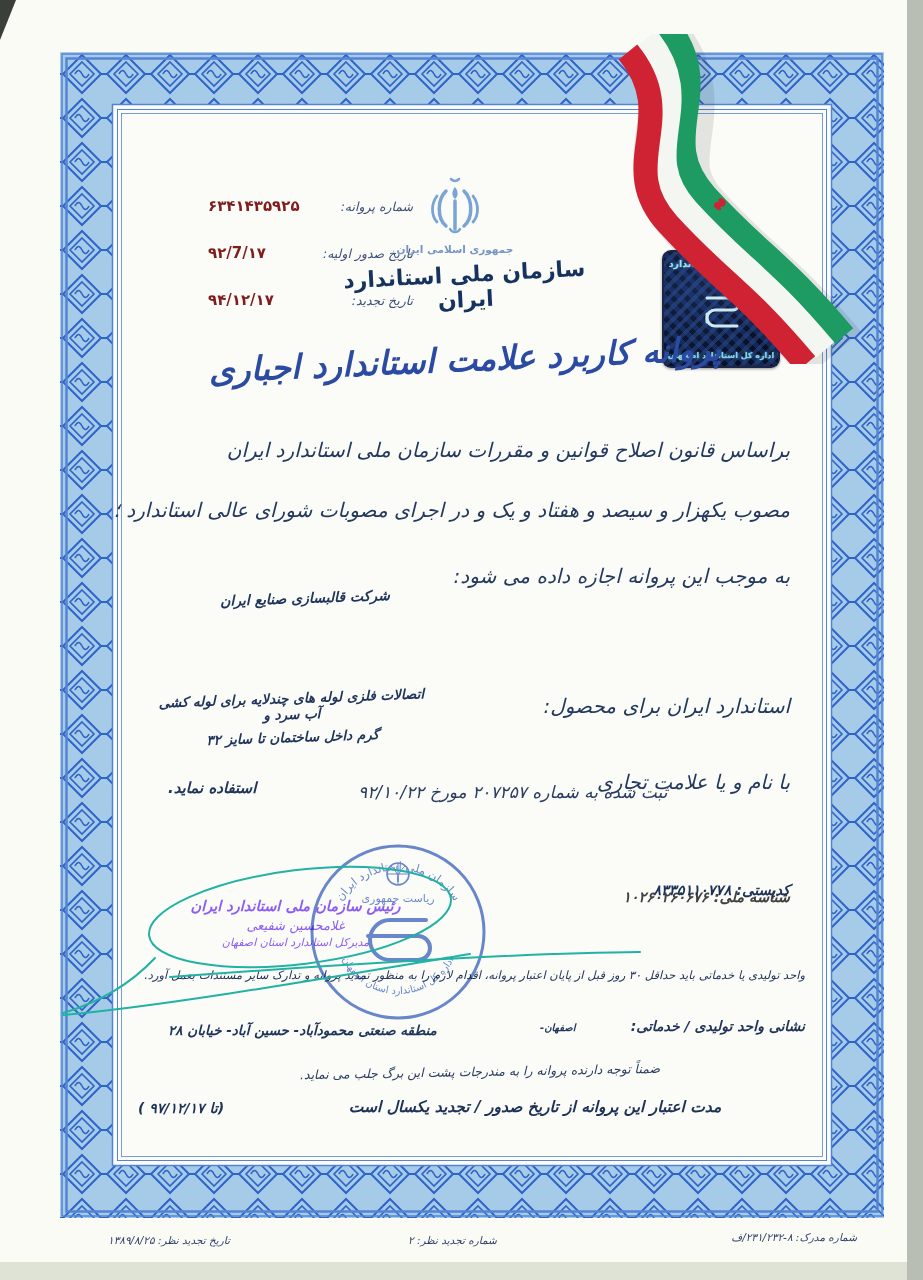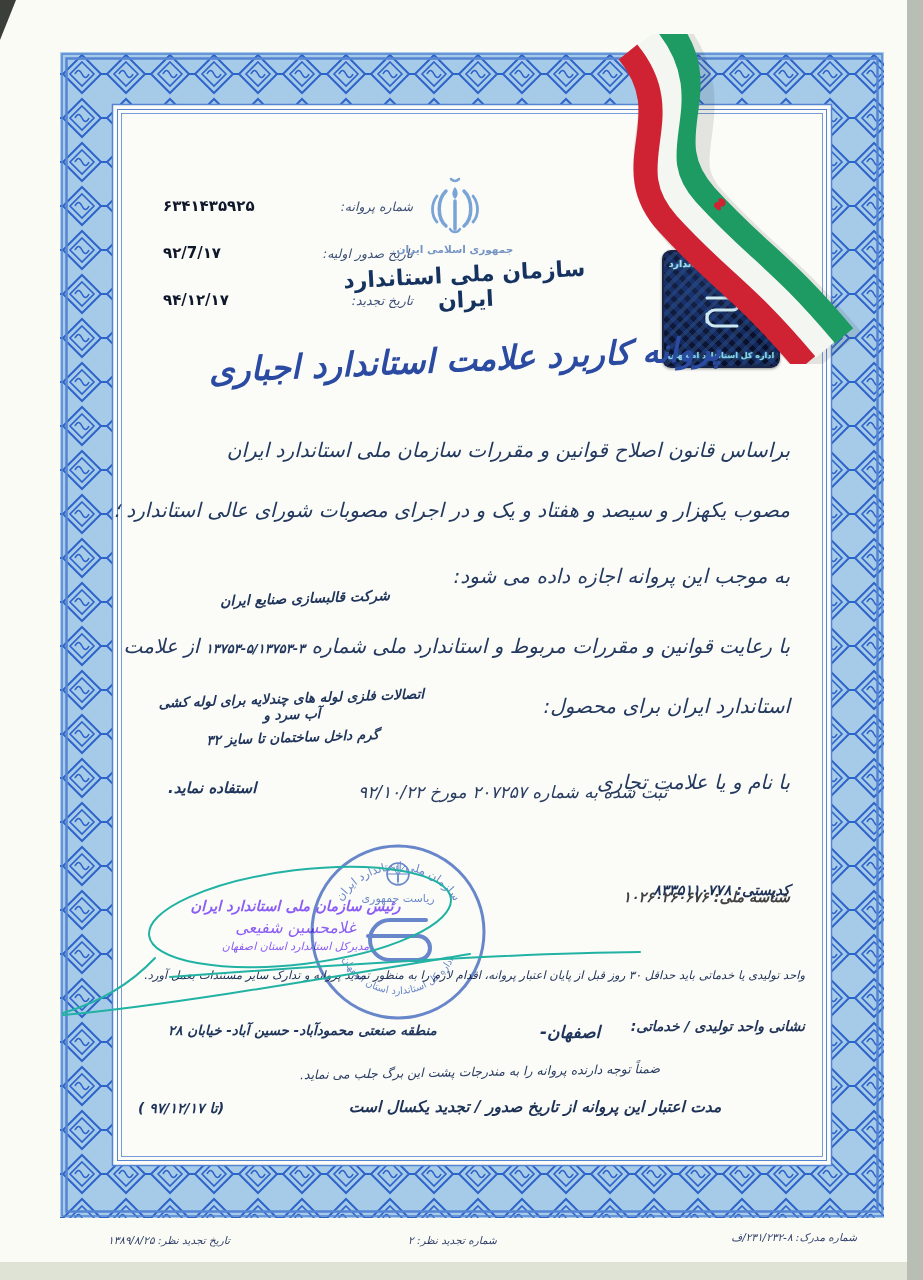--- a/index.html
+++ b/index.html
@@ -10,41 +10,41 @@
   .scan-edge-bottom{position:absolute;left:0;bottom:0;width:907px;height:18px;background:#dfe3d6;}
   .scan-corner-tl{position:absolute;left:0;top:0;width:16px;height:40px;background:#3a3f3a;
                   clip-path:polygon(0 0,100% 0,0 100%);}
   .frame-svg{position:absolute;left:60px;top:52px;}
   .abs{position:absolute;}
   .fa{direction:rtl;color:#243a63;}
   .hand{font-style:italic;}
   .num{direction:ltr;unicode-bidi:isolate;}
   .meta-row{position:absolute;display:flex;flex-direction:row;align-items:baseline;direction:rtl;width:250px;}
   .meta-label{font-size:12.5px;color:#3d4f76;font-style:italic;white-space:nowrap;}
-  .meta-value{font-size:15px;font-weight:bold;color:#0f172a;margin-right:auto;white-space:nowrap;letter-spacing:1px;}
+  .meta-value{font-size:15px;font-weight:bold;color:#7f1d1d;margin-right:auto;white-space:nowrap;letter-spacing:1px;margin-left:45px;}
   .country{font-size:10.5px;font-weight:bold;color:#7795c4;text-align:center;}
   .orgname{font-size:22px;font-weight:bold;color:#16335f;text-align:center;transform:rotate(-3deg);}
   .cert-title{font-size:33px;font-weight:bold;color:#2b4aa2;text-align:center;transform:rotate(-2.5deg);
               letter-spacing:-1px;}
   .body-line{font-size:20px;color:#24395f;white-space:nowrap;}
   .small-bold{font-weight:bold;color:#20355c;}
   .hologram{position:absolute;left:662px;top:250px;width:118px;height:118px;border-radius:9px;
             background:
               repeating-linear-gradient(45deg, rgba(30,70,150,.45) 0 5px, rgba(0,0,0,0) 5px 10px),
               repeating-linear-gradient(-45deg, rgba(90,140,210,.25) 0 4px, rgba(0,0,0,0) 4px 9px),
               radial-gradient(circle at 30% 30%, #16254d 0%, #090f28 70%);
             box-shadow:0 0 0 2px #1a2547 inset, 0 1px 3px rgba(0,0,0,.4);
             display:flex;flex-direction:column;align-items:center;justify-content:space-between;
             padding:8px 4px;box-sizing:border-box;}
   .holo-text{color:#a8dcef;font-size:9.5px;font-weight:bold;text-align:center;direction:rtl;
              text-shadow:0 0 2px #4ec3e0;white-space:nowrap;}
   .holo-text.bottom{font-size:8px;color:#8fd2e8;}
   .sig-block{position:absolute;left:168px;top:898px;width:255px;text-align:center;color:#8b5cf6;direction:rtl;}
   .sig-line1{font-size:14.5px;font-weight:bold;font-style:italic;white-space:nowrap;}
-  .sig-name{font-size:16px;font-style:italic;margin-top:4px;}
+  .sig-name{font-size:13px;font-style:italic;margin-top:4px;}
   .sig-line3{font-size:11px;font-style:italic;margin-top:3px;}
   .footer-item{font-size:10.5px;color:#33406b;font-style:italic;white-space:nowrap;}
 </style>
 </head>
 <body>
 
 <div class="stage">
   <div class="paper"></div>
   <div class="scan-edge-right"></div>
   <div class="scan-edge-bottom"></div>
@@ -123,25 +123,20 @@
   </svg>
 
   <div class="abs cert-title fa hand" style="left:120px;top:340px;width:690px;">پروانه کاربرد علامت استاندارد اجباری</div>
 
   <div class="abs body-line fa hand" style="right:133px;top:438px;">براساس قانون اصلاح قوانین و مقررات سازمان ملی استاندارد ایران</div>
   <div class="abs body-line fa hand" style="right:133px;top:564px;">به موجب این پروانه اجازه داده می شود:</div>
 
   <div class="abs body-line fa hand" style="right:133px;top:498px;">مصوب یکهزار و سیصد و هفتاد و یک و در اجرای مصوبات شورای عالی استاندارد ؛</div>
   <div class="abs fa hand small-bold" style="left:220px;top:590px;font-size:14px;transform:rotate(-2deg);">شرکت قالبسازی صنایع ایران</div>
 
-  <div class="abs body-line fa hand" style="right:133px;top:634px;">
-    <span>با رعایت قوانین و مقررات مربوط و استاندارد ملی شماره</span>
-    <span class="num small-bold" style="font-size:13px;">۱۳۷۵۳-۵/۱۳۷۵۳-۳</span>
-    <span>از علامت</span>
-  </div>
 
   <div class="abs body-line fa hand" style="right:133px;top:694px;">استاندارد ایران برای محصول:</div>
   <div class="abs fa hand small-bold" style="left:158px;top:690px;width:268px;text-align:center;font-size:13.5px;transform:rotate(-2deg);">
     <div>اتصالات فلزی لوله های چندلایه برای لوله کشی آب سرد و</div>
     <div style="margin-top:7px;">گرم داخل ساختمان تا سایز ۳۲</div>
   </div>
 
   <div class="abs body-line fa hand" style="right:133px;top:770px;font-style:italic;">با نام و یا علامت تجاری</div>
   <div class="abs fa hand" style="left:358px;top:782px;font-size:17px;color:#2a3c61;">ثبت شده به شماره ۲۰۷۲۵۷ مورخ ۹۲/۱۰/۲۲</div>
   <div class="abs fa hand small-bold" style="left:168px;top:779px;font-size:15px;">استفاده نماید.</div>
@@ -186,21 +181,21 @@
       <ellipse cx="245" cy="62" rx="152" ry="47" transform="rotate(-7 245 62)"></ellipse>
       <path d="M100,103 C70,135 35,150 8,158"></path>
       <path d="M115,122 C250,112 450,98 585,97"></path>
       <path d="M8,160 C120,150 300,118 415,99"></path>
     </g>
   </svg>
 
   <div class="abs fa hand" style="right:118px;top:968px;width:692px;font-size:11.5px;color:#22345a;white-space:nowrap;letter-spacing:-0.3px;">واحد تولیدی یا خدماتی باید حداقل ۳۰ روز قبل از پایان اعتبار پروانه، اقدام لازم را به منظور تمدید پروانه و تدارک سایر مستندات بعمل آورد.</div>
 
   <div class="abs fa hand" style="right:118px;top:1018px;font-size:14px;font-weight:bold;color:#22345a;">نشانی واحد تولیدی / خدماتی:</div>
-  <div class="abs fa hand small-bold" style="left:540px;top:1022px;font-size:17px;">اصفهان-</div>
+  <div class="abs fa hand small-bold" style="left:540px;top:1022px;font-size:10px;">اصفهان-</div>
   <div class="abs fa hand small-bold" style="left:168px;top:1022px;font-size:13.5px;">منطقه صنعتی محمودآباد- حسین آباد- خیابان ۲۸</div>
 
   <div class="abs fa hand" style="left:200px;top:1064px;width:560px;text-align:center;font-size:12.5px;color:#2a3c61;transform:rotate(-1deg);">ضمناً توجه دارنده پروانه را به مندرجات پشت این برگ جلب می نماید.</div>
   <div class="abs fa hand" style="left:300px;top:1098px;width:470px;text-align:center;font-size:15.5px;font-weight:bold;color:#1e3258;">مدت اعتبار این پروانه از تاریخ صدور / تجدید یکسال است</div>
   <div class="abs fa hand" style="left:138px;top:1100px;font-size:14px;font-weight:bold;color:#1e3258;">(تا ۹۷/۱۲/۱۷ )</div>
 
   <div class="abs footer-item fa" style="right:66px;top:1231px;">شماره مدرک: ۸-۲۳۱/۲۳۲/ف</div>
   <div class="abs footer-item fa" style="left:408px;top:1234px;">شماره تجدید نظر: ۲</div>
   <div class="abs footer-item fa" style="left:108px;top:1234px;">تاریخ تجدید نظر: ۱۳۸۹/۸/۲۵</div>
 </div>

